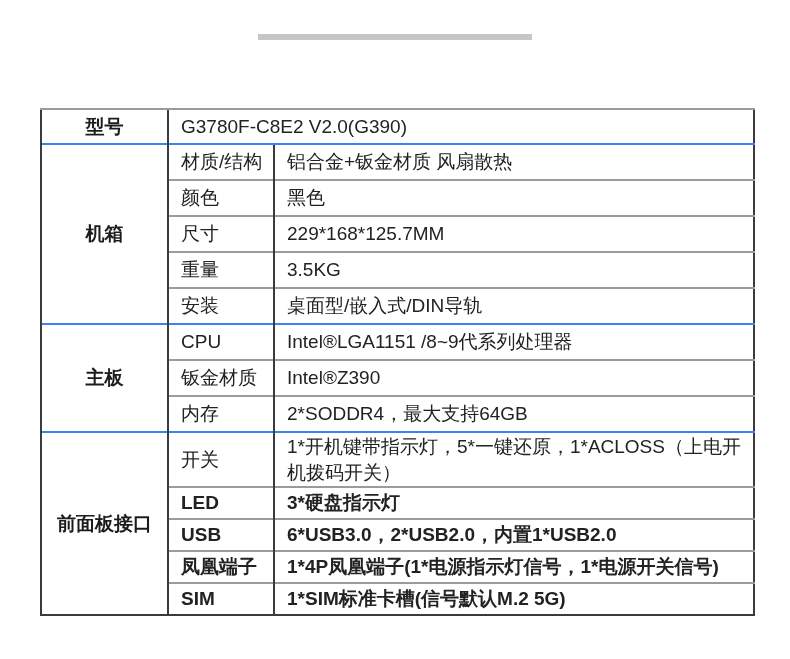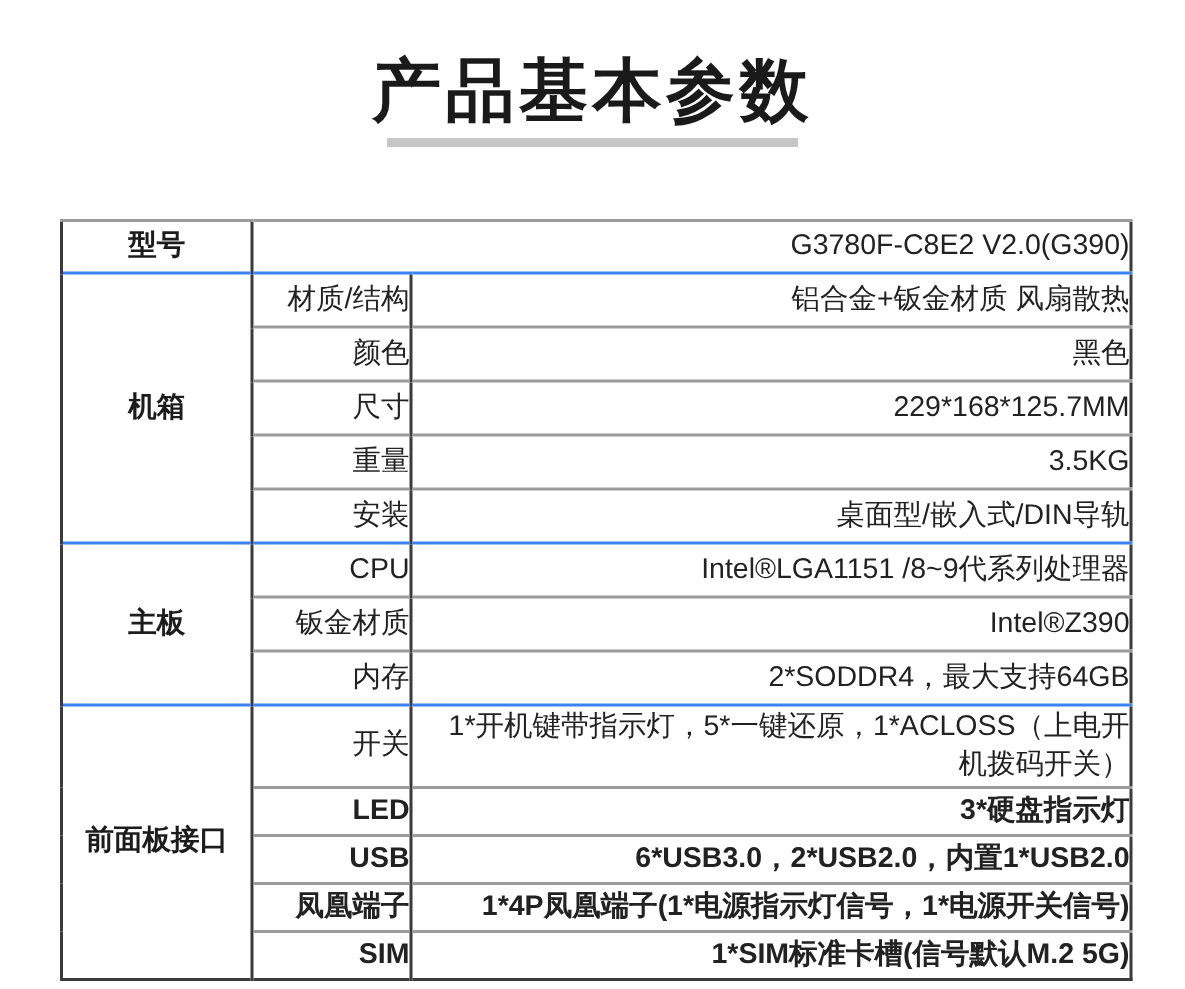--- a/index.html
+++ b/index.html
@@ -25,38 +25,37 @@
   }
   .title-bar {
     width: 274px;
     height: 6px;
     background: #c6c6c6;
     margin: 2px auto 0 auto;
   }
   table.spec-table {
     border-collapse: collapse;
     table-layout: fixed;
-    margin: 48px 0 0 40px;
+    margin: 68px 0 0 40px;
     width: 715px;
     font-size: 19px;
     color: #222222;
   }
   col.c1 { width: 127px; }
   col.c2 { width: 106px; }
   table.spec-table {
     border: 2px solid #3b3b3b;
   }
   td {
     border-left: 2px solid #3b3b3b;
     border-top: 2px solid #9b9b9b;
     vertical-align: middle;
     padding: 0 0 0 12px;
     line-height: 1.32;
     overflow: hidden;
-    text-align: right;
   }
   tr.section-start td {
     border-top: 2px solid #3b82f6;
   }
   td.section-label {
     font-weight: bold;
     text-align: center;
     padding: 0;
     font-size: 19px;
     color: #1c1c1c;
@@ -64,21 +63,20 @@
   tr.h-model td { height: 33px; }
   tr.h36 td { height: 34px; }
   tr.h-switch td { height: 53px; }
   tr.h32 td { height: 30px; font-weight: bold; }
   td.value-cell, td.prop-cell { color: #222222; }
 </style>
 </head>
 <body>
 
 <div class="title-wrap">
-  <div class="page-title">产品基本参数</div>
   <div class="title-bar"></div>
 </div>
 
 <table class="spec-table">
   <colgroup>
       <col class="c1">
       <col class="c2">
       <col class="c3">
     </colgroup>
   <tbody>

